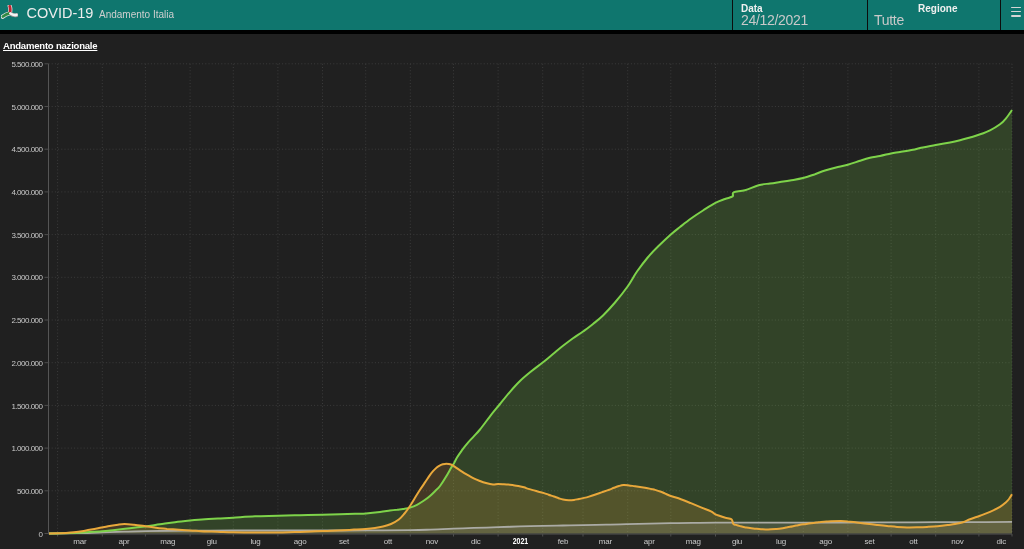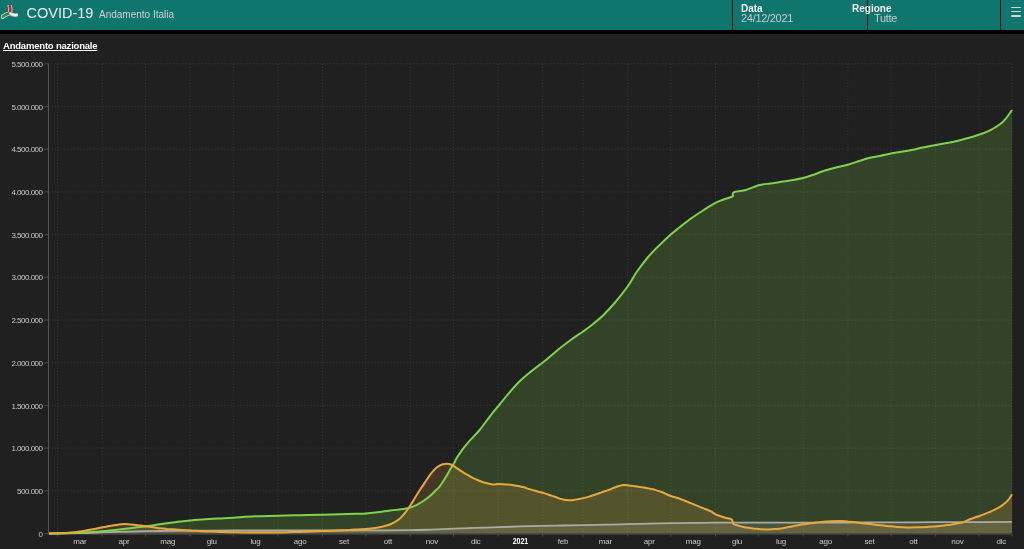--- a/index.html
+++ b/index.html
@@ -1,21 +1,21 @@
 <!DOCTYPE html>
 <html><head><meta charset="utf-8"><title>COVID-19 Situazione Italia</title>
 <style>
 html,body{margin:0;padding:0;background:#202020;width:1024px;height:549px;overflow:hidden;font-family:"Liberation Sans",sans-serif;}
 #page{position:relative;width:1024px;height:549px;background:#202020;}
 #hdr{position:absolute;top:0;left:0;width:100%;height:30px;background:#0f766e;}
 #strip{position:absolute;top:30px;left:0;width:100%;height:4px;background:#000;}
 .vdiv{position:absolute;top:0;width:1px;height:30px;background:#0c0c0c;}
 #sect{position:absolute;top:40px;left:3px;color:#fff;font-size:9.5px;font-weight:bold;letter-spacing:-0.2px;text-decoration:underline;}
 .hlab{position:absolute;top:3px;font-size:10px;font-weight:bold;color:#f0f0f0;}
-.hval{position:absolute;top:12px;font-size:11px;letter-spacing:-0.3px;color:#c9c9c9;}
+.hval{position:absolute;top:12px;font-size:14px;letter-spacing:-0.3px;color:#c9c9c9;}
 #t1{position:absolute;left:26.5px;top:4.5px;font-size:14.5px;color:#ededed;}
 #t2{position:absolute;left:99px;top:8.7px;font-size:10px;color:#cfcfcf;}
 .hbar{position:absolute;left:1010.5px;width:10.5px;height:1.6px;background:#d5d5d5;border-radius:1px;}
 </style></head>
 <body>
 <div id="page">
 <svg width="1024" height="549" viewBox="0 0 1024 549" style="position:absolute;top:0;left:0">
 <line x1="48.5" y1="490.8" x2="1012" y2="490.8" stroke="#3e3e3e" stroke-width="0.9" stroke-dasharray="1 2.2"></line>
 <line x1="48.5" y1="448.1" x2="1012" y2="448.1" stroke="#3e3e3e" stroke-width="0.9" stroke-dasharray="1 2.2"></line>
 <line x1="48.5" y1="405.4" x2="1012" y2="405.4" stroke="#3e3e3e" stroke-width="0.9" stroke-dasharray="1 2.2"></line>
@@ -139,20 +139,20 @@
 <path d="M9.4 8.5 Q12.3 10.5 15.5 9.9" stroke="#f4f4f4" stroke-width="2.7"></path>
 </g>
       </svg>
 <div id="t1">COVID-19</div>
 <div id="t2">Andamento Italia</div>
 <div class="vdiv" style="left:732px"></div>
 <div class="vdiv" style="left:867px"></div>
 <div class="vdiv" style="left:1000px"></div>
 <div class="hlab" style="left:741px">Data</div>
 <div class="hval" style="left:741px">24/12/2021</div>
-<div class="hlab" style="left:852px">Regione</div>
+<div class="hlab" style="left:918px">Regione</div>
 <div class="hval" style="left:874px">Tutte</div>
 <div class="hbar" style="top:6.8px"></div>
 <div class="hbar" style="top:10.9px"></div>
 <div class="hbar" style="top:15px"></div>
 </div>
 <div id="strip"></div>
 <div id="sect">Andamento nazionale</div>
 </div>
 </body></html>

